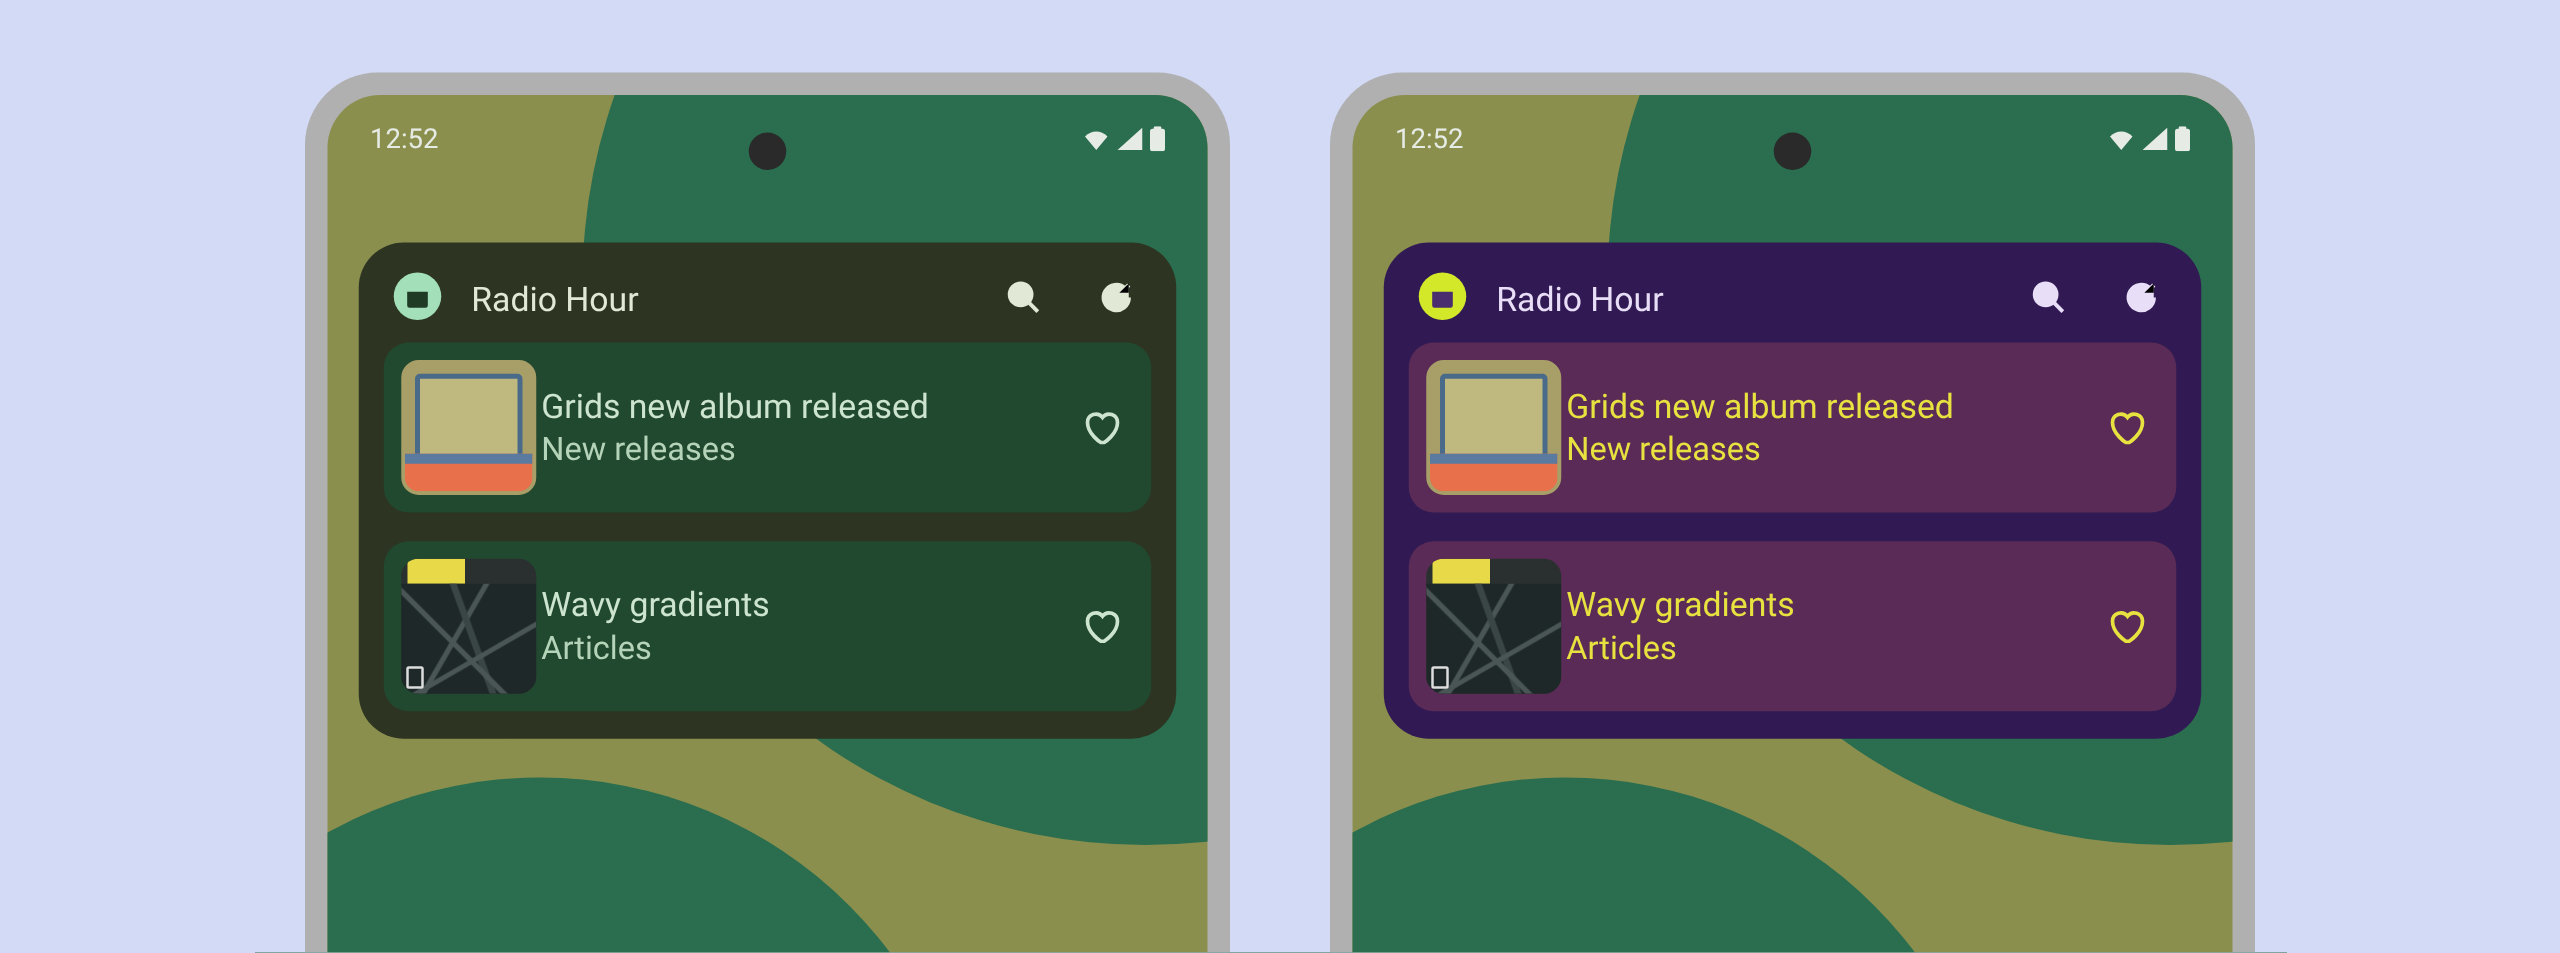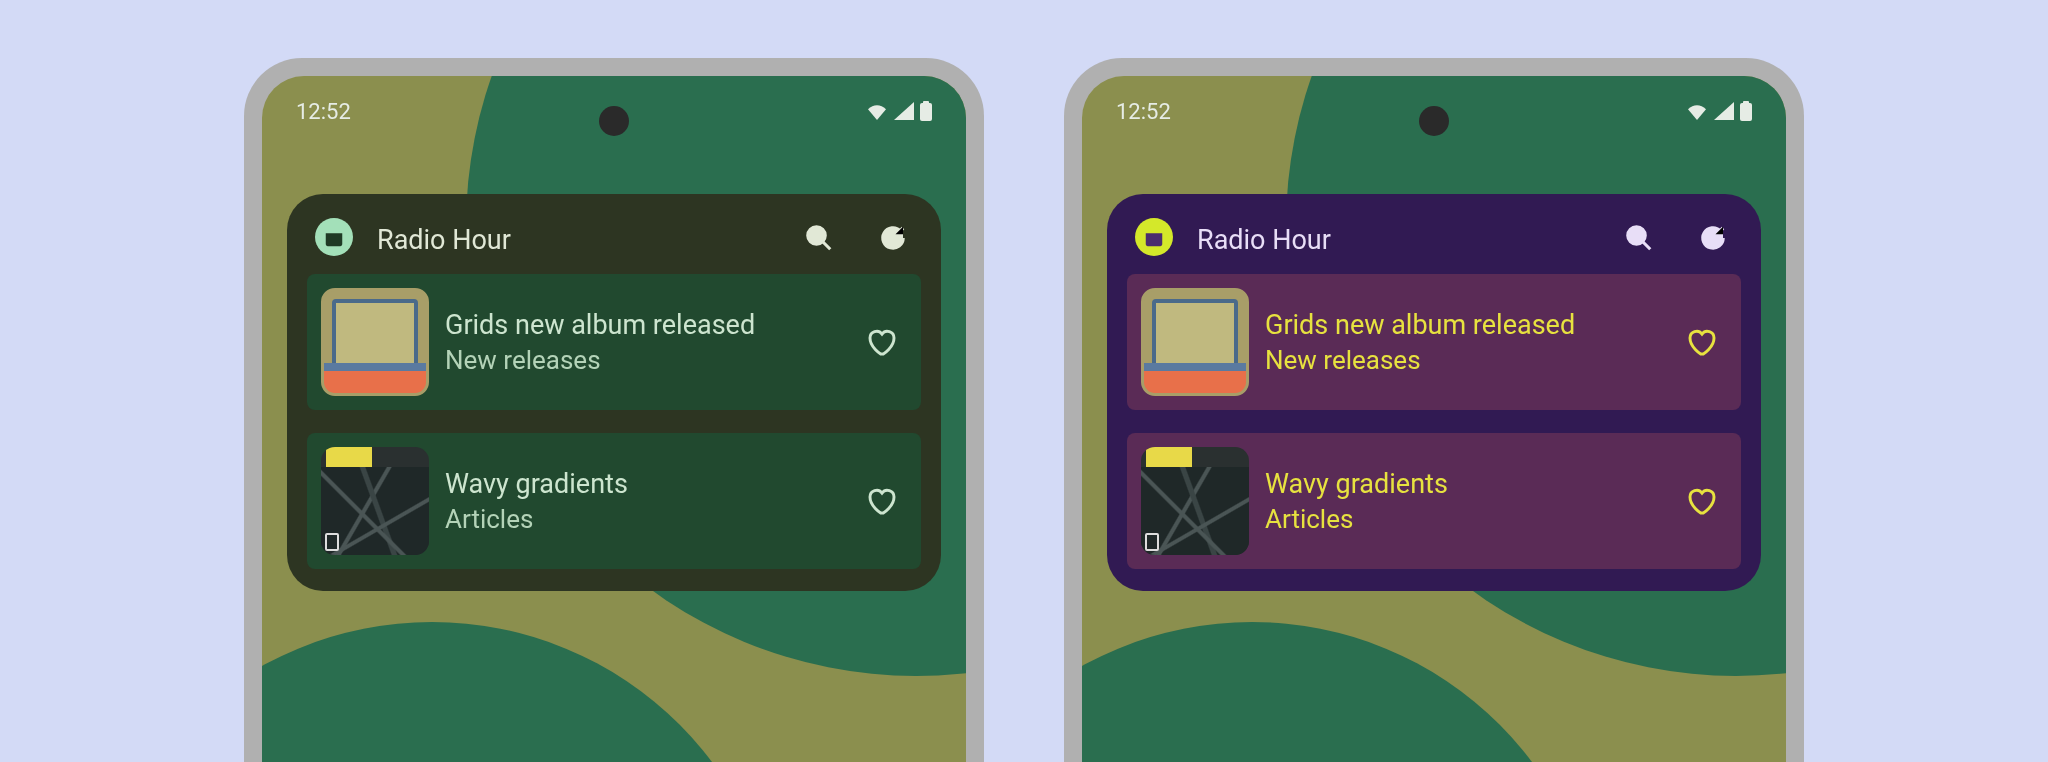--- a/index.html
+++ b/index.html
@@ -123,23 +123,23 @@
     align-items: center;
     justify-content: center;
     margin-left: 14px;
   }
   .green .header-action svg { stroke: #e1e8d6; fill: #e1e8d6; }
   .purple .header-action svg { stroke: #e8def7; fill: #e8def7; }
 
   .widget-item {
     display: flex;
     align-items: center;
-    border-radius: 8px;
+    border-radius: 20px;
     padding: 14px 20px 14px 14px;
-    gap: 16px;
+    gap: 4px;
     margin-bottom: 14px;
   }
   .widget-item:last-child { margin-bottom: 0; margin-top: 23px; }
   .green .widget-item { background: #21492f; }
   .purple .widget-item { background: #5a2b56; }
 
   .thumb {
     width: 108px;
     height: 108px;
     border-radius: 14px;

